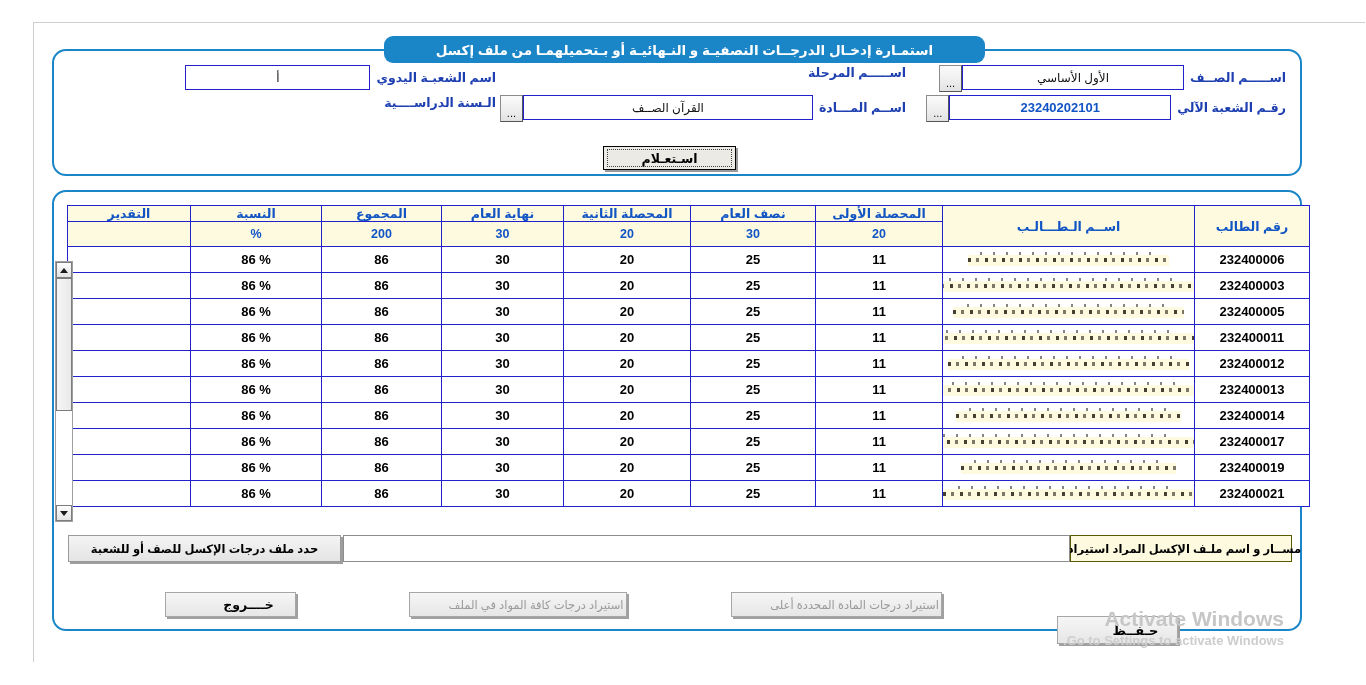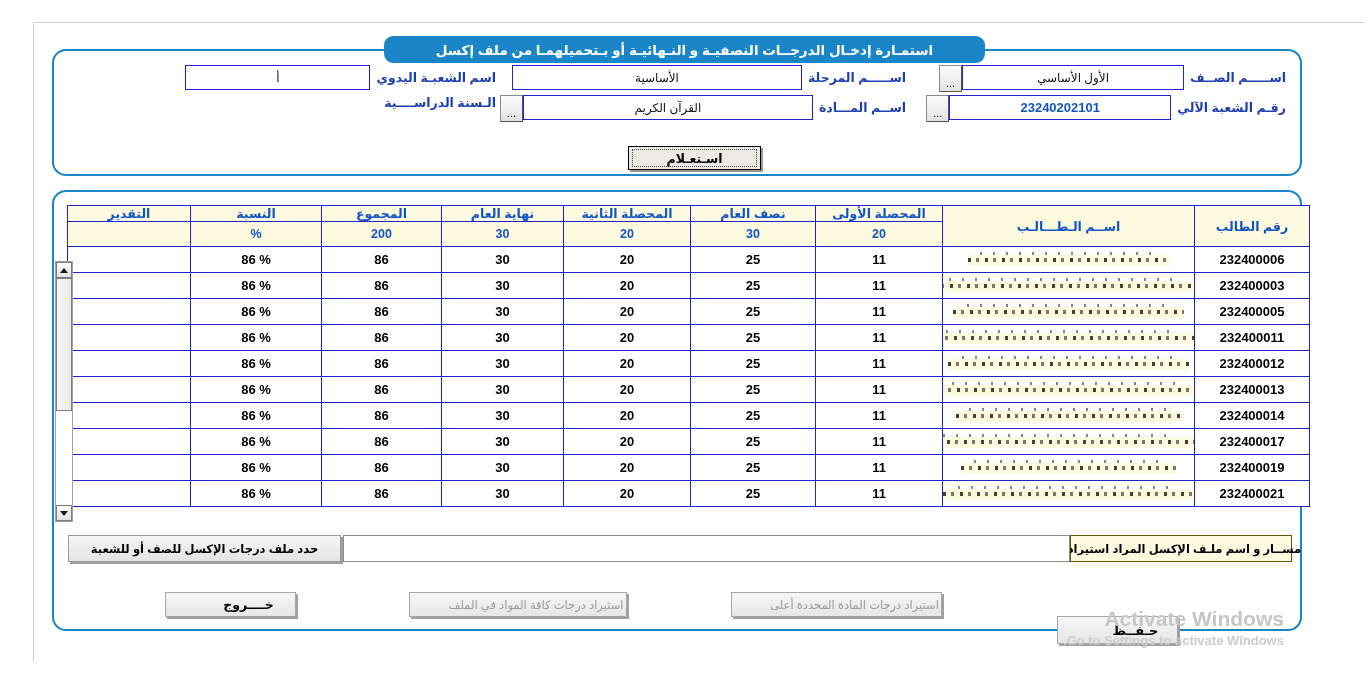--- a/index.html
+++ b/index.html
@@ -88,21 +88,21 @@
     font-size:11px;color:#111;
     box-sizing:border-box;
     padding-bottom:2px;
     letter-spacing:0px;
     cursor:pointer;
   }
 
   
   #query-btn{
     position:absolute;
-    left:628px;top:146px;
+    left:603px;top:146px;
     width:133px;height:24px;
     background:#eceae4;
     border:1px solid #000000;
     box-shadow:2px 2px 0 #9a9a9a;
     display:flex;align-items:center;justify-content:center;
     box-sizing:border-box;
     cursor:pointer;
     z-index:6;
   }
   #query-btn .inner{
@@ -320,29 +320,26 @@
   <div class="fld-row" style="right:14px;top:44px;">
     <span class="fld-label">رقـم الشعبة الآلي</span>
     <div class="fld-box" style="width:222px;">
       <span class="fld-val bluebold">23240202101</span>
       <span class="ellipsis-btn">...</span>
     </div>
   </div>
 
   <div class="fld-row" style="right:394px;top:14px;">
     <span class="fld-label">اســـــم المرحلة</span>
-    <div class="fld-box" style="width:290px;">
-      <span class="fld-val">الأساسية</span>
-    </div>
   </div>
 
   <div class="fld-row" style="right:394px;top:44px;">
     <span class="fld-label">اســم المـــادة</span>
     <div class="fld-box" style="width:290px;">
-      <span class="fld-val">القرآن الكريم</span>
+      <span class="fld-val">القرآن الصــف</span>
       <span class="ellipsis-btn">...</span>
     </div>
   </div>
 
   <div class="fld-row" style="right:804px;top:14px;">
     <span class="fld-label">اسم الشعبـة اليدوي</span>
     <div class="fld-box" style="width:185px;">
       <span class="fld-val">أ</span>
     </div>
   </div>

